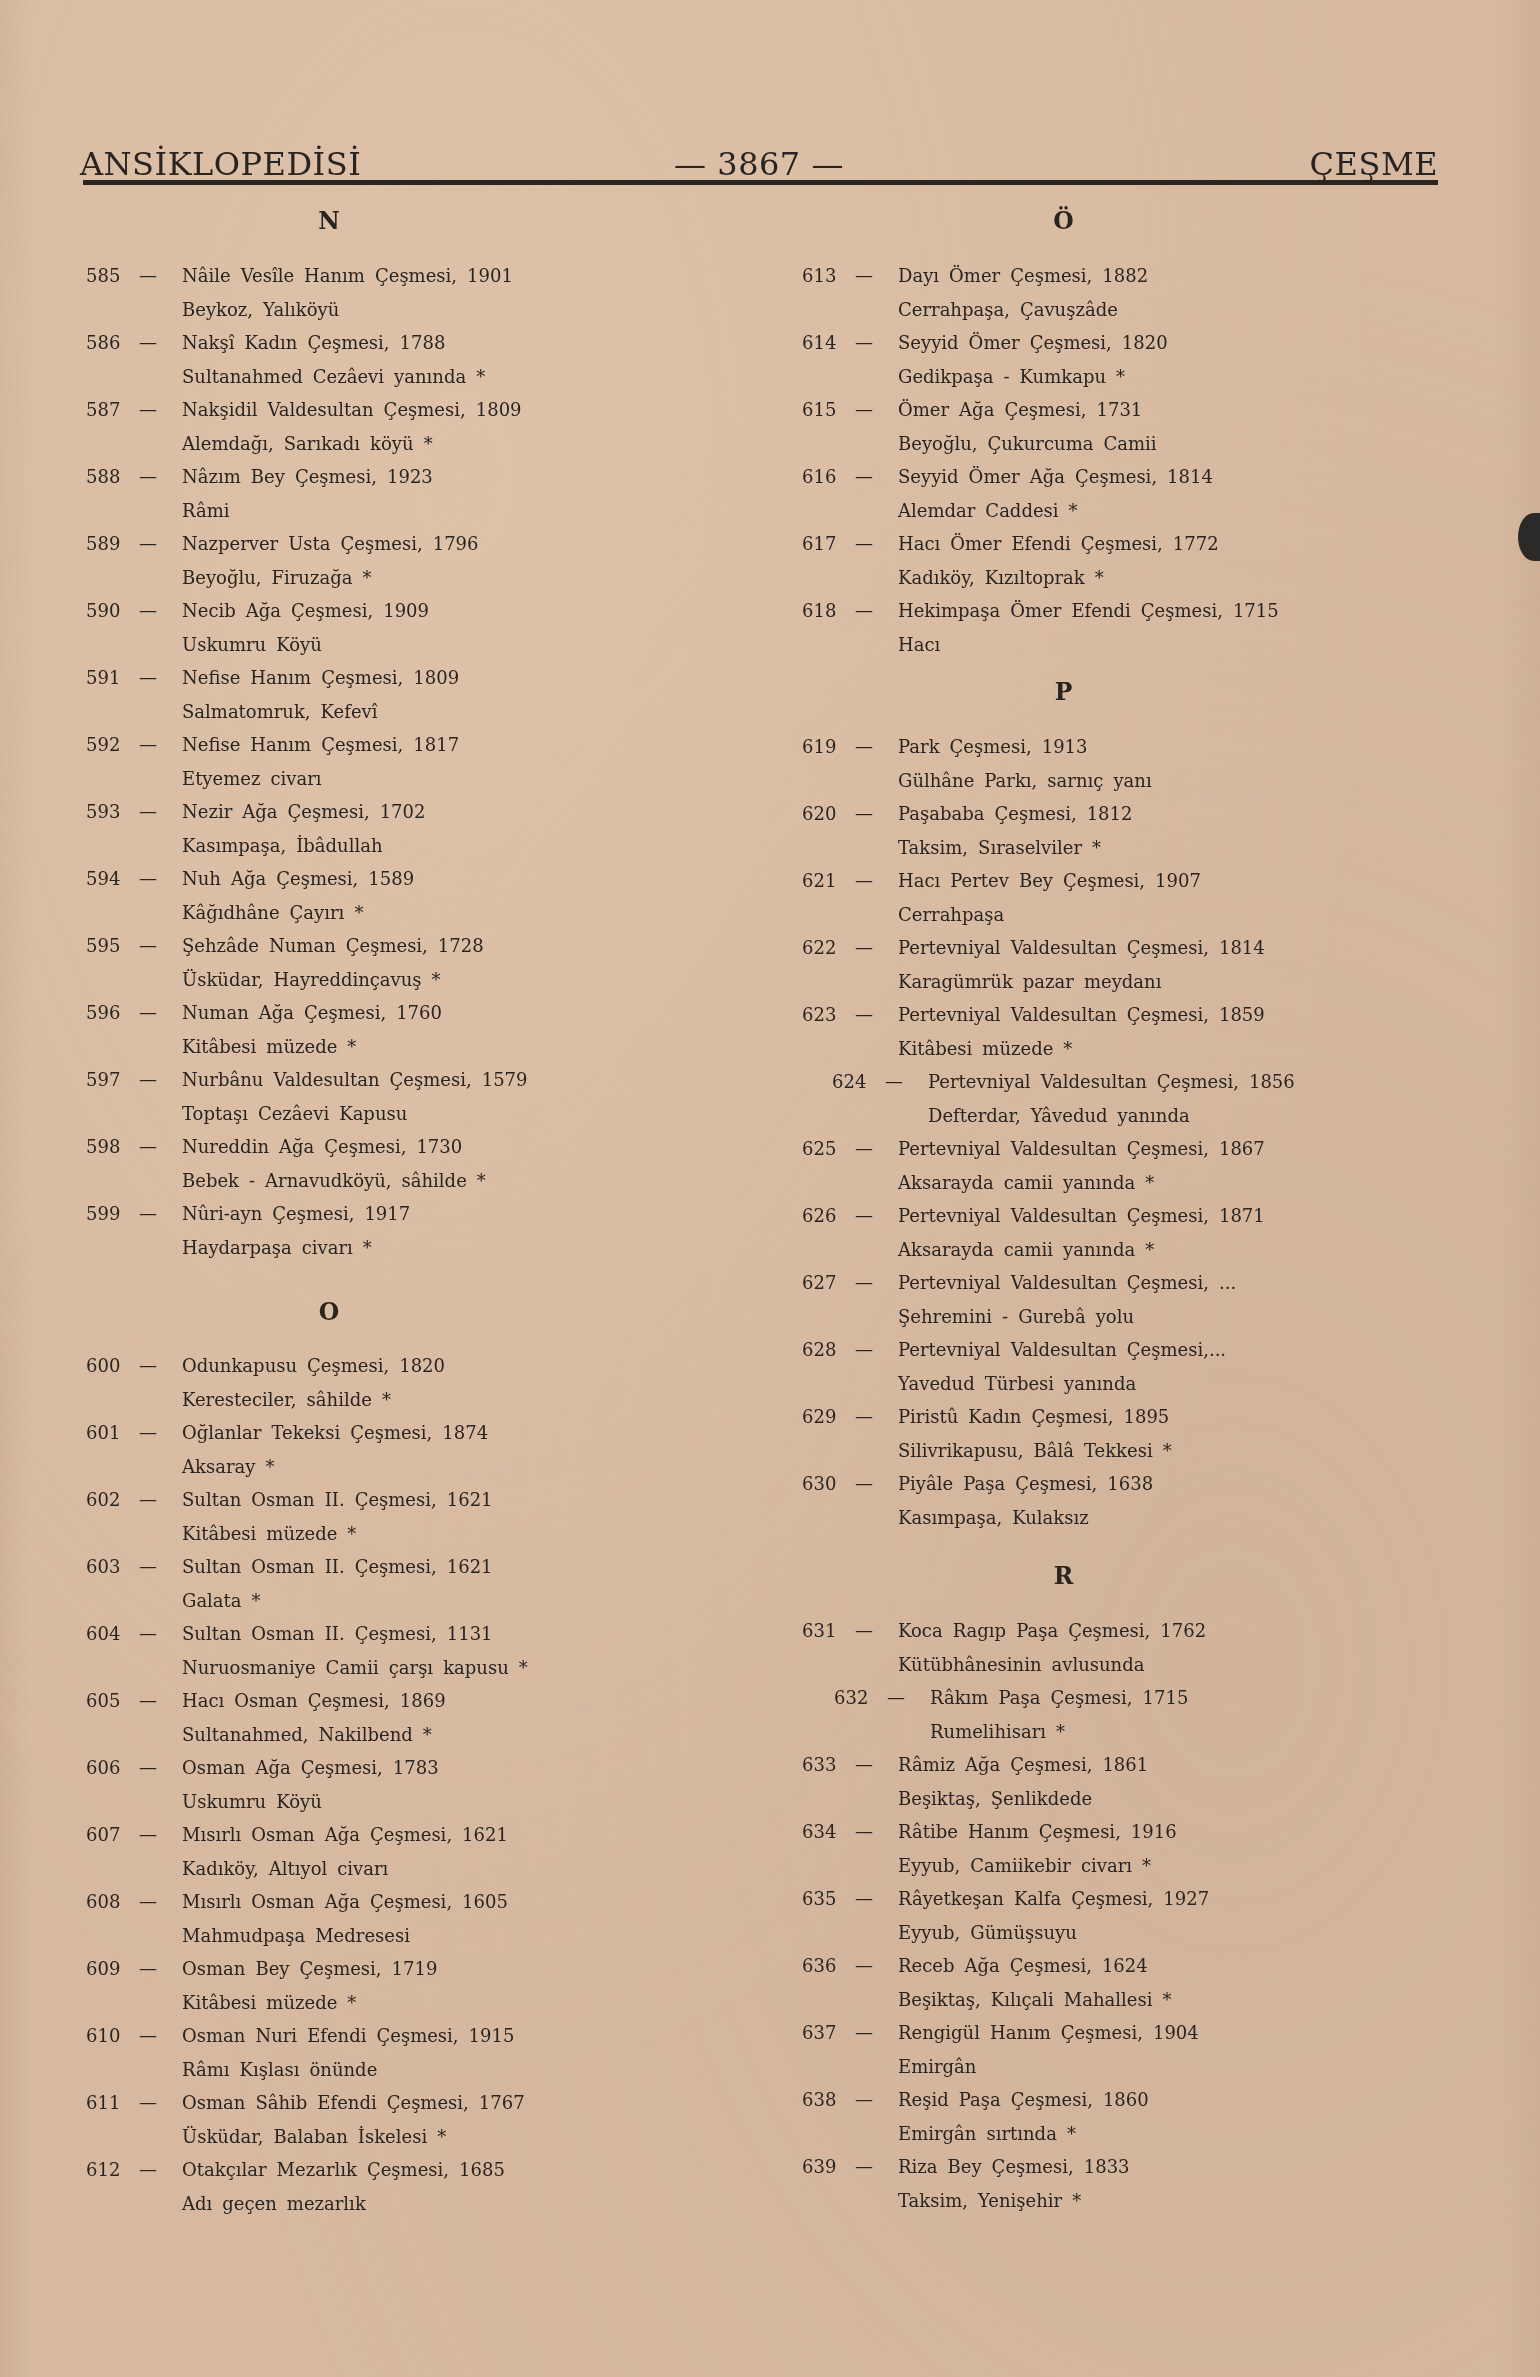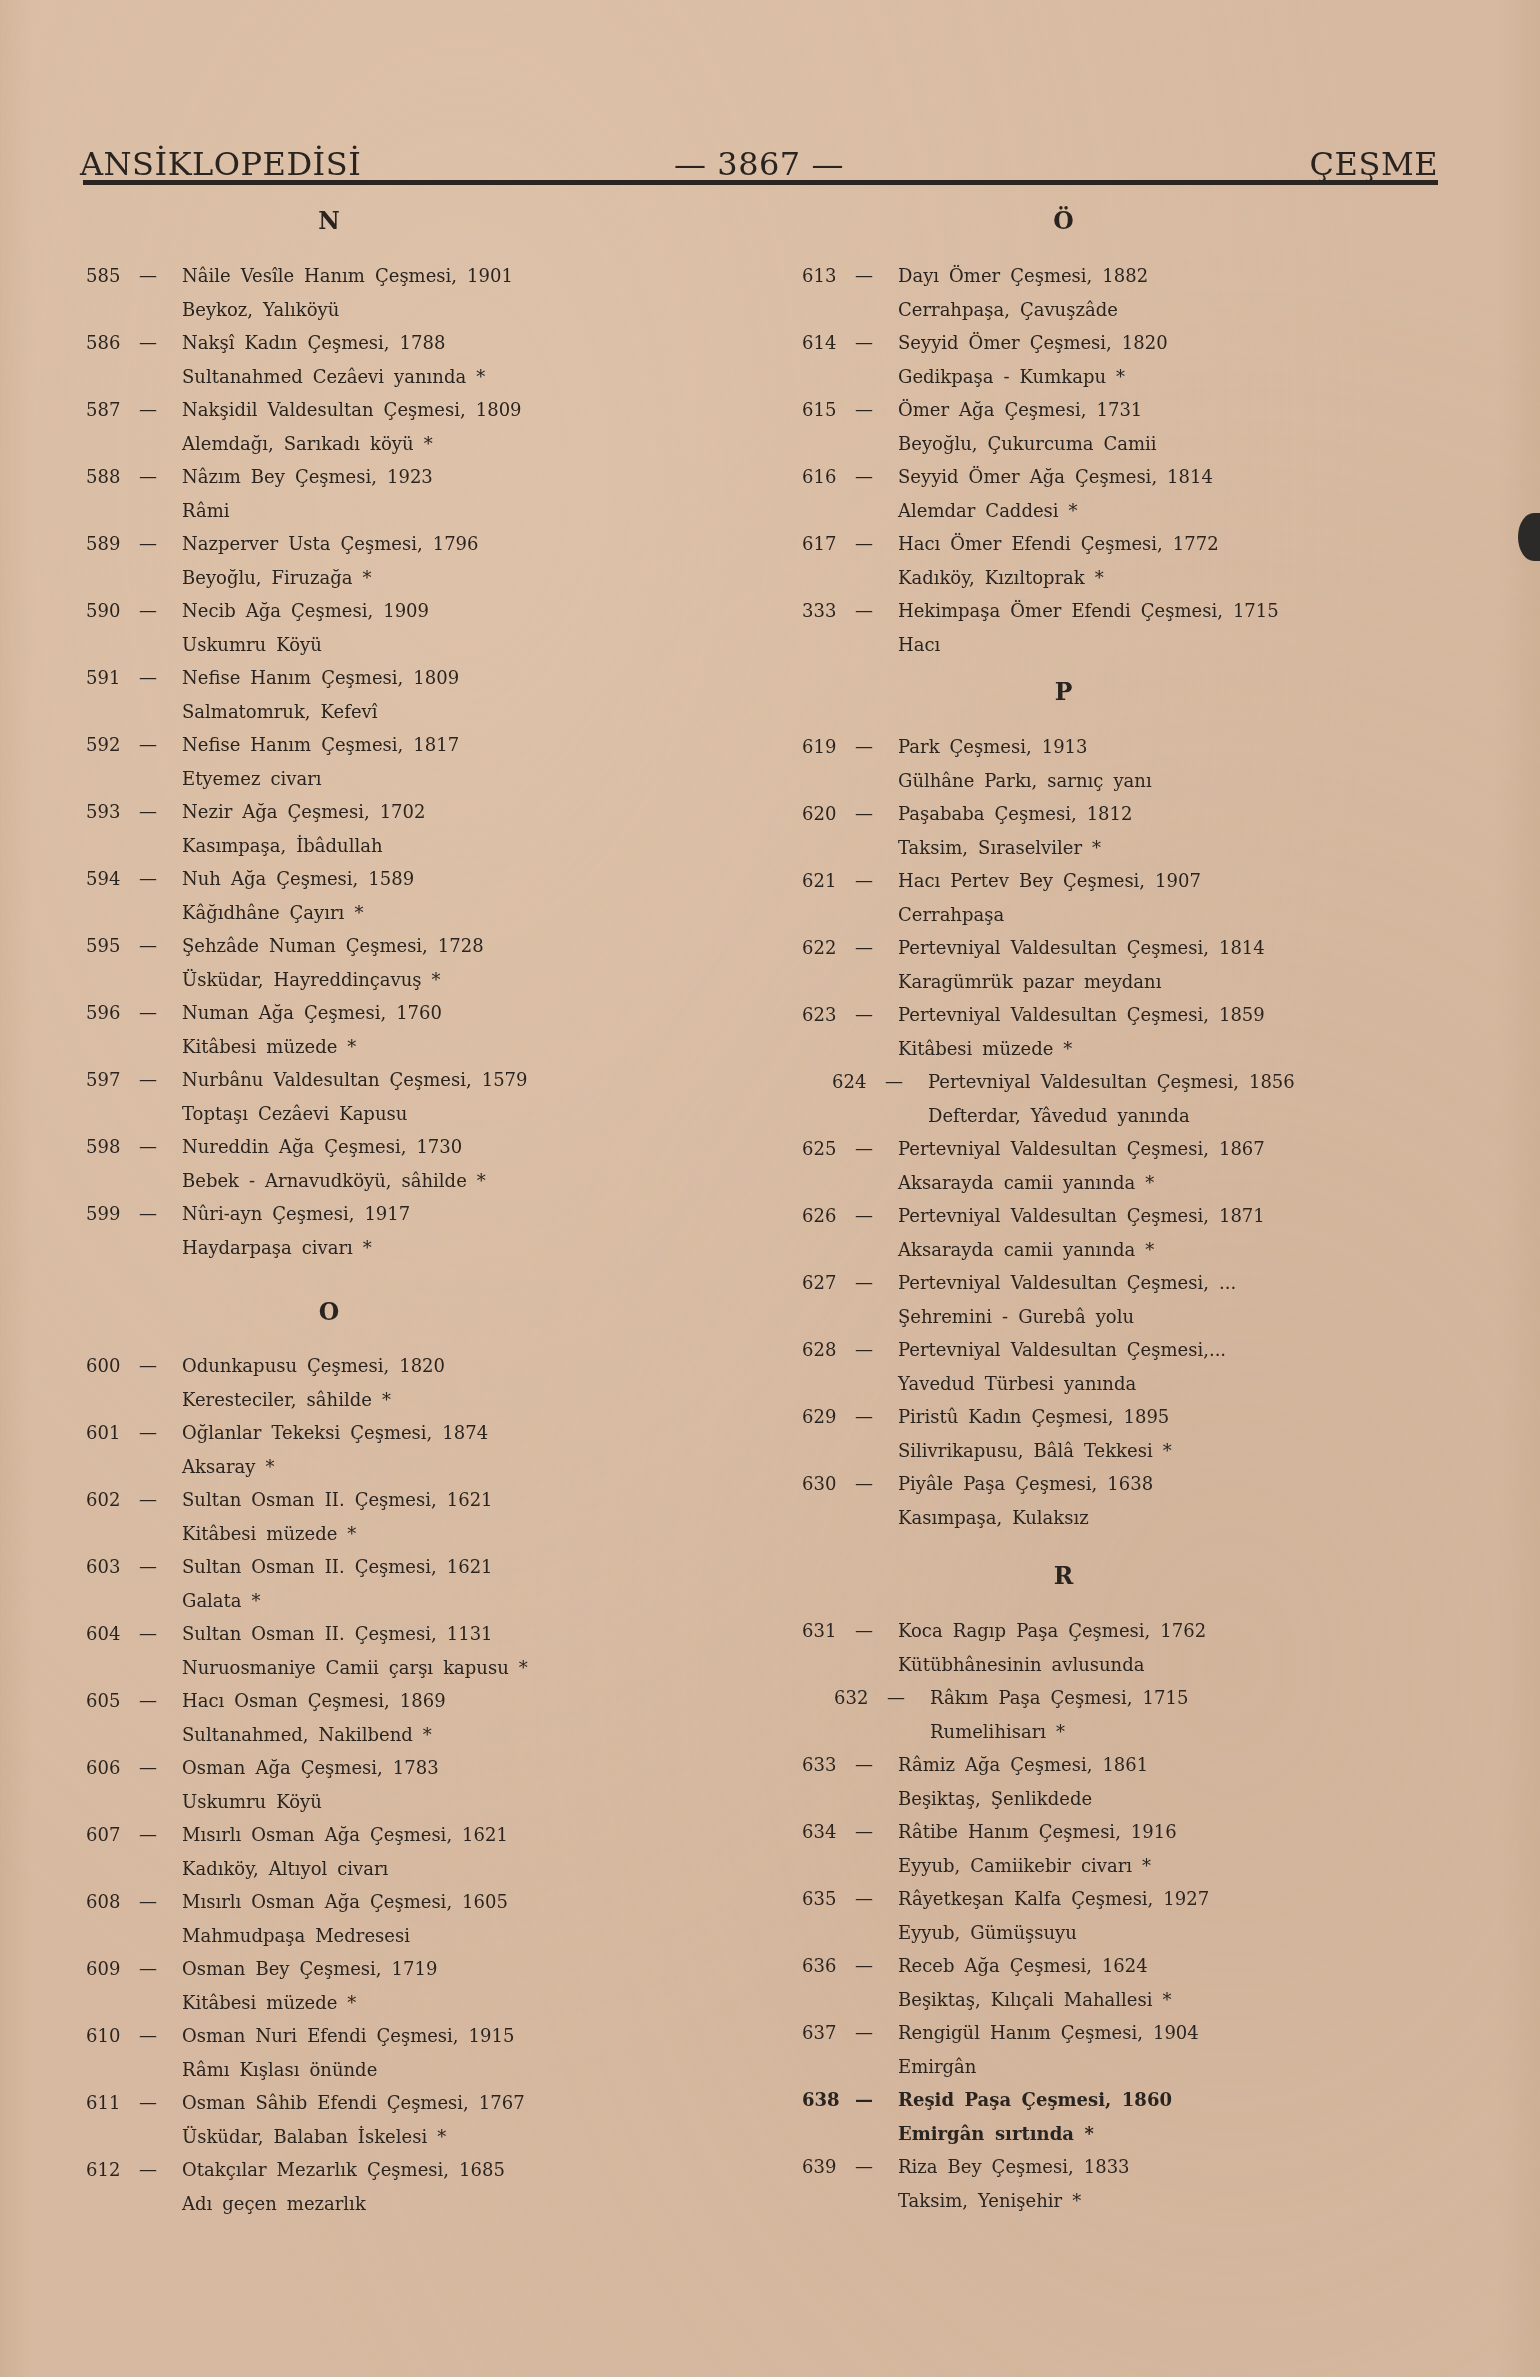--- a/index.html
+++ b/index.html
@@ -259,21 +259,21 @@
         <span class="title">Seyyid Ömer Ağa Çeşmesi, 1814</span>
         <span class="loc">Alemdar Caddesi *</span>
       </div>
       <div class="entry" style="height: 67px;">
         <span class="num">617</span>
         <span class="dash">—</span>
         <span class="title">Hacı Ömer Efendi Çeşmesi, 1772</span>
         <span class="loc">Kadıköy, Kızıltoprak *</span>
       </div>
       <div class="entry" style="height: 67px;">
-        <span class="num">333</span>
+        <span class="num">618</span>
         <span class="dash">—</span>
         <span class="title">Hekimpaşa Ömer Efendi Çeşmesi, 1715</span>
         <span class="loc">Hacı</span>
       </div>
       <div class="section-letter" style="margin-top: 10.7px;">P</div>
       <div class="entry" style="height: 67px;">
         <span class="num">619</span>
         <span class="dash">—</span>
         <span class="title">Park Çeşmesi, 1913</span>
         <span class="loc">Gülhâne Parkı, sarnıç yanı</span>
@@ -380,21 +380,21 @@
         <span class="dash">—</span>
         <span class="title">Receb Ağa Çeşmesi, 1624</span>
         <span class="loc">Beşiktaş, Kılıçali Mahallesi *</span>
       </div>
       <div class="entry" style="height: 67px;">
         <span class="num">637</span>
         <span class="dash">—</span>
         <span class="title">Rengigül Hanım Çeşmesi, 1904</span>
         <span class="loc">Emirgân</span>
       </div>
-      <div class="entry" style="height: 67px; font-weight: bold;">
+      <div class="entry" style="height: 67px;">
         <span class="num">638</span>
         <span class="dash">—</span>
         <span class="title">Reşid Paşa Çeşmesi, 1860</span>
         <span class="loc">Emirgân sırtında *</span>
       </div>
       <div class="entry" style="height: 67px;">
         <span class="num">639</span>
         <span class="dash">—</span>
         <span class="title">Riza Bey Çeşmesi, 1833</span>
         <span class="loc">Taksim, Yenişehir *</span>

